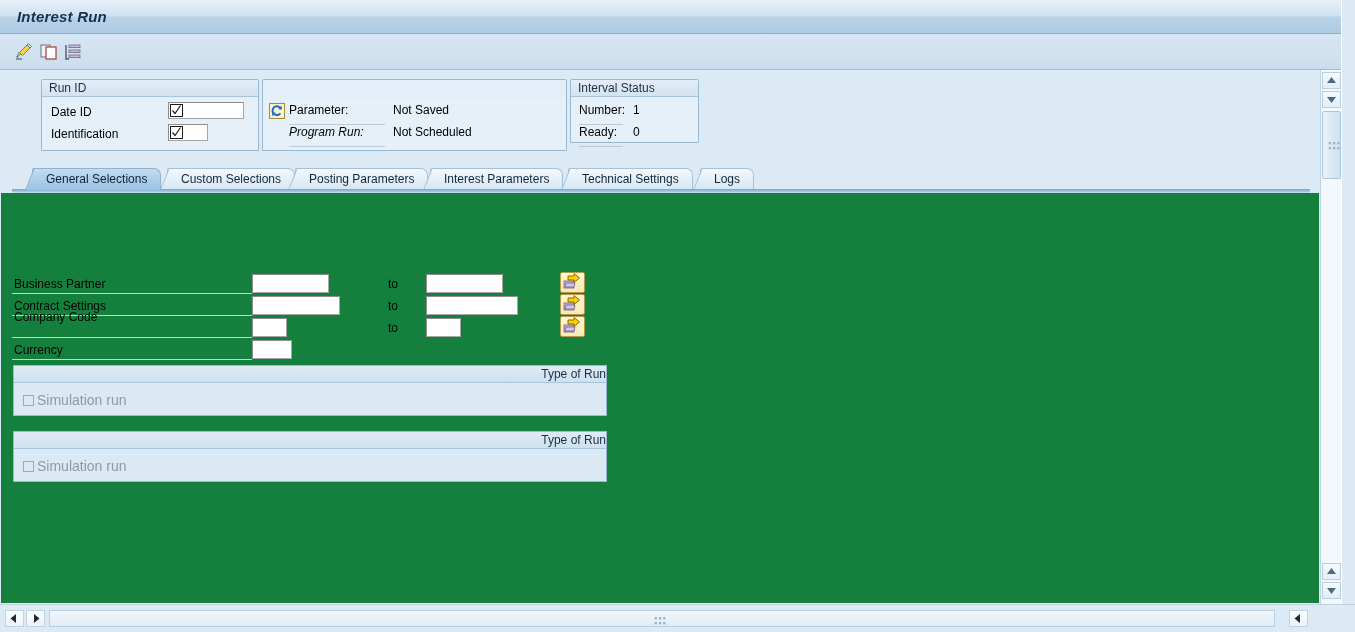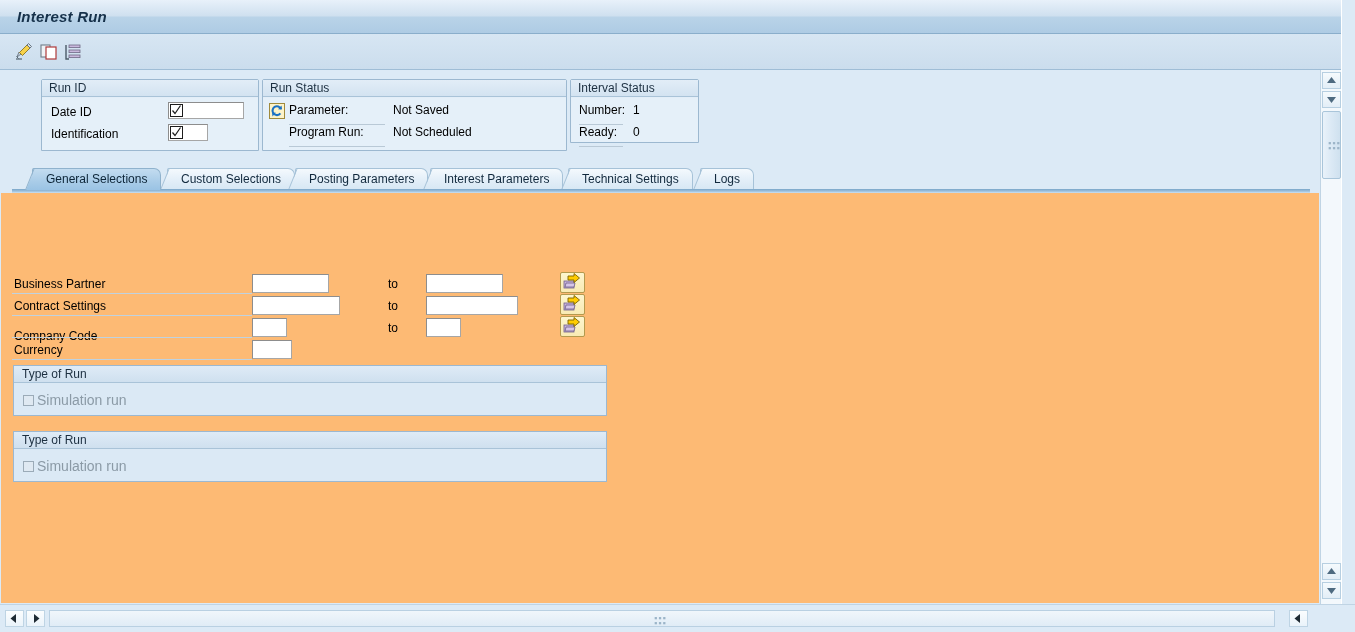--- a/index.html
+++ b/index.html
@@ -213,21 +213,22 @@
     width: 1298px; height: 4px;
     background: linear-gradient(to bottom,#7aa6c8 0%, #9dc0dd 55%, #cfe2f1 100%);
   }
 
   
   .tabpage {
     position: absolute;
     left: 1px; top: 123px;
     width: 1318px;
     height: 410px;
-    background: #fdba74;
+    background: #15803d;
+    text-align: right;
   }
 
   .selrow-label {
     position: absolute;
     left: 13px;
     font-size: 12px;
     color: #000;
     white-space: nowrap;
   }
   .selrow-underline {
@@ -419,36 +420,35 @@
               <rect x="0.5" y="0.5" width="12" height="12" fill="#ffffff" stroke="#1c1c1c" stroke-width="1"></rect>
               <path d="M2.5 6.5 L5 9.5 L10.5 1.5" fill="none" stroke="#1c1c1c" stroke-width="1.2"></path>
             </svg>
           </span>
         </div>
 
       </div>
     </div>
 
     <div class="gbox" id="box-status">
-      <div class="gbox-title">Run Status</div>
       <div class="gbox-body">
 
         <div class="refresh-icon" style="left:6px; top:5px;">
           <svg width="16" height="16" viewBox="0 0 16 16">
             <rect x="0.5" y="0.5" width="15" height="15" fill="#fdf3c9" stroke="#a08a3c" stroke-width="1"></rect>
             <path d="M12 6 A4.4 4.4 0 1 0 11.4 10.4" fill="none" stroke="#1c72c4" stroke-width="2.1"></path>
             <path d="M12.6 2.6 L12.9 6.6 L9 6.2 Z" fill="#1c72c4"></path>
             <path d="M3.4 13.4 L3.1 9.4 L7 9.8 Z" fill="#1c72c4"></path>
           </svg>
         </div>
 
         <div class="ul-label" style="left:26px; top:5px; width:96px;">Parameter:</div>
         <div class="val" style="left:130px; top:5px;">Not Saved</div>
 
-        <div class="ul-label" style="left:26px; top:27px; width:96px;">Program Run:</div>
+        <div class="ul-label" style="left:26px; top:27px; width:96px;font-style:italic;">Program Run:</div>
         <div class="val" style="left:130px; top:27px;">Not Scheduled</div>
 
       </div>
     </div>
 
     <div class="gbox" id="box-interval">
       <div class="gbox-title">Interval Status</div>
       <div class="gbox-body">
 
         <div class="ul-label" style="left:8px; top:5px; width:44px;">Number:</div>
@@ -491,21 +491,21 @@
       <div class="to-label" style="top:106px;">to</div>
       <div class="inp" style="left:425px; top:103px; width:92px; height:19px;"></div>
       <div class="multisel" style="left:559px; top:101px;">
         <svg width="23" height="19" viewBox="0 0 23 19">
           <rect x="3" y="8" width="10" height="7" fill="#c9b4e0" stroke="#6f5f88" stroke-width="0.8"></rect>
           <path d="M4 14 L5 10 L14 10 L13 14 Z" fill="#d6c5e8" stroke="#6f5f88" stroke-width="0.8"></path>
           <path d="M7 3 L13 3 L13 0.5 L18.5 5 L13 9.5 L13 7 L7 7 Z" fill="#ffcc00" stroke="#7a6200" stroke-width="0.9" stroke-linejoin="round"></path>
         </svg>
       </div>
 
-      <div class="selrow-label" style="top:136px;">Company Code</div>
+      <div class="selrow-label" style="top:117px;">Company Code</div>
       <div class="selrow-underline" style="top:144px; width:240px;"></div>
       <div class="inp" style="left:251px; top:125px; width:35px; height:19px;"></div>
       <div class="to-label" style="top:128px;">to</div>
       <div class="inp" style="left:425px; top:125px; width:35px; height:19px;"></div>
       <div class="multisel" style="left:559px; top:123px;">
         <svg width="23" height="19" viewBox="0 0 23 19">
           <rect x="3" y="8" width="10" height="7" fill="#c9b4e0" stroke="#6f5f88" stroke-width="0.8"></rect>
           <path d="M4 14 L5 10 L14 10 L13 14 Z" fill="#d6c5e8" stroke="#6f5f88" stroke-width="0.8"></path>
           <path d="M7 3 L13 3 L13 0.5 L18.5 5 L13 9.5 L13 7 L7 7 Z" fill="#ffcc00" stroke="#7a6200" stroke-width="0.9" stroke-linejoin="round"></path>
         </svg>

